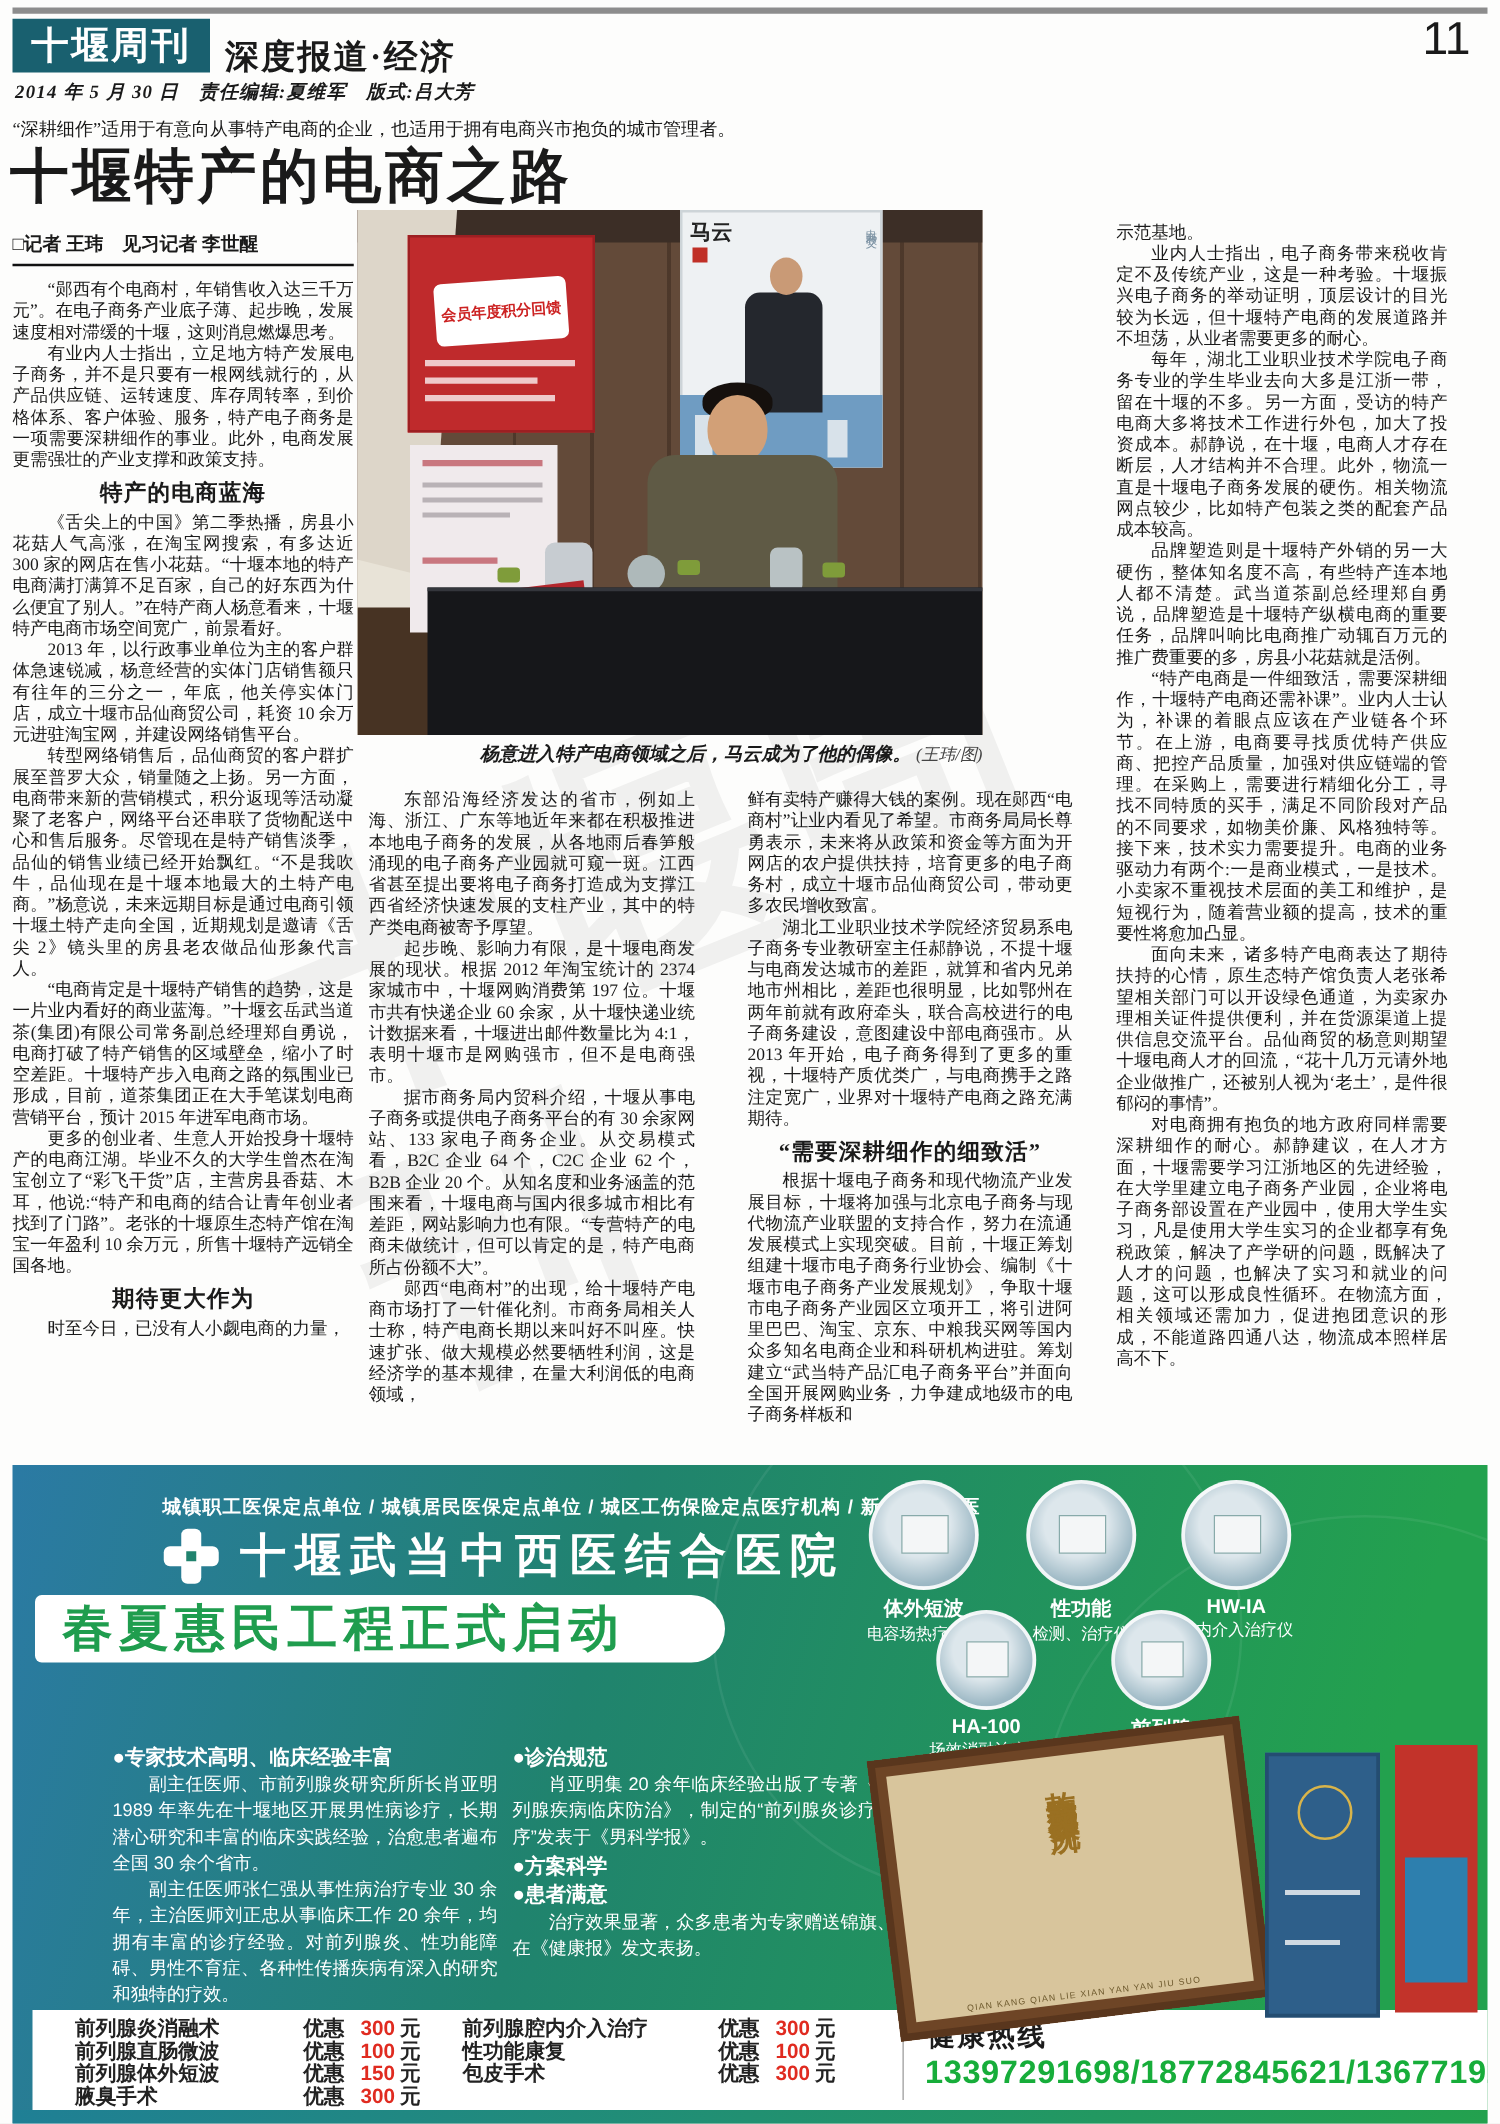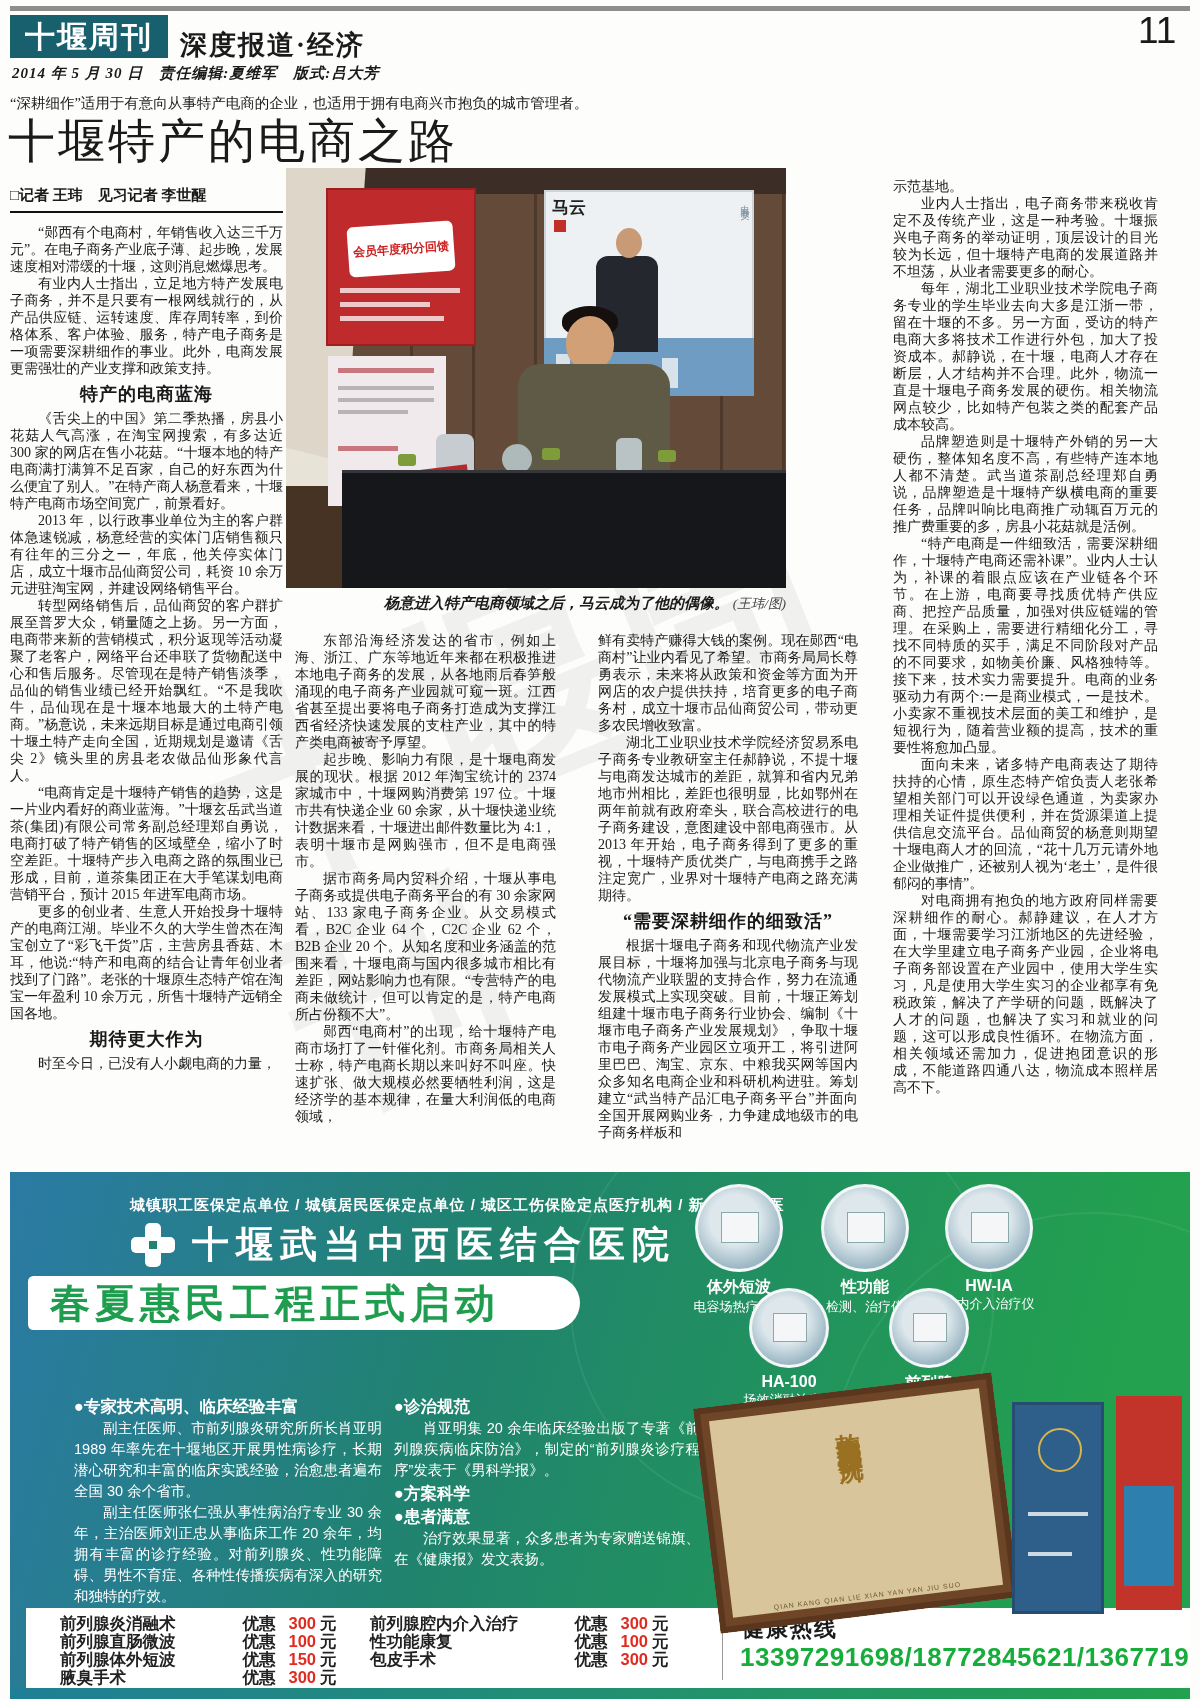--- a/index.html
+++ b/index.html
@@ -6,21 +6,21 @@
   .page{position:relative;width:1200px;height:1699px;background:#fdfdfc;margin:0 auto;
         font-family:"Liberation Serif",serif;color:#1a1a1a;overflow:hidden;}
   
   .topbar{position:absolute;left:10px;top:6px;width:1180px;height:5px;background:#8d8d8d;}
   .brandbox{position:absolute;left:10px;top:15px;width:158px;height:43px;background:#19606f;
             color:#fff;font-weight:bold;font-size:30px;line-height:43px;text-align:center;letter-spacing:2px;}
   .section-title{position:absolute;left:180px;top:27px;font-size:27px;font-weight:bold;letter-spacing:2px;}
   .pagenum{position:absolute;left:1138px;top:10px;font-size:37px;font-family:"Liberation Sans",sans-serif;}
   .dateline{position:absolute;left:12px;top:64px;font-size:15px;font-weight:bold;font-style:italic;letter-spacing:1px;}
   .kicker{position:absolute;left:10px;top:94px;font-size:14.5px;}
-  .headline{position:absolute;left:8px;top:110px;font-size:47px;font-weight:normal;letter-spacing:3px;}
+  .headline{position:absolute;left:8px;top:110px;font-size:47px;font-weight:bold;letter-spacing:3px;}
   .byline{position:absolute;left:10px;top:186px;width:273px;font-size:15px;font-weight:bold;
           border-bottom:2px solid #111;padding-bottom:6px;}
   
   .watermark{position:absolute;left:230px;top:560px;width:700px;font-size:215px;line-height:1.1;
              color:rgba(70,70,70,0.07);transform:rotate(-22deg);font-weight:bold;z-index:0;pointer-events:none;}
   
   .col{position:absolute;text-align:justify;font-size:14px;line-height:17px;overflow:hidden;z-index:1;}
   .col p{margin:0;text-indent:2em;}
   .col p.flush{text-indent:0;}
   .col h3{text-align:center;font-size:18px;margin:9px 0 7px;font-weight:bold;letter-spacing:1px;}
@@ -35,21 +35,21 @@
   .ph-left{position:absolute;left:-30px;top:0;width:95px;height:420px;background:#ddd6c9;transform:skewX(-4deg);}
   .ph-corner{position:absolute;left:-60px;top:300px;width:260px;height:190px;background:#e8e3d7;transform:rotate(14deg);}
   .ph-cab{position:absolute;left:0;top:318px;width:86px;height:102px;background:#473323;}
   .ph-red{position:absolute;left:40px;top:20px;width:150px;height:158px;background:#bf2a2c;box-shadow:0 0 0 2px #9d1f22 inset;}
   .ph-red .badge{position:absolute;left:22px;top:36px;width:106px;height:50px;background:#fff;border-radius:6px;transform:rotate(-4deg);
                  color:#c22;font-size:12px;font-weight:bold;text-align:center;line-height:50px;}
   .ph-red .rl{position:absolute;left:14px;width:120px;height:5px;background:rgba(255,255,255,.75);}
   .ph-flyer{position:absolute;left:42px;top:188px;width:118px;height:150px;background:#f0eaec;}
   .ph-flyer .fl{position:absolute;left:10px;width:96px;height:5px;background:#c9777f;}
   .ph-flyer .fg{position:absolute;left:10px;width:96px;height:4px;background:#b9b2b6;}
-  .ph-ma{position:absolute;left:258px;top:22px;width:162px;height:206px;background:#eef1f3;box-shadow:0 0 0 2px #cdd4d8 inset;padding-left:48px;}
+  .ph-ma{position:absolute;left:258px;top:0;width:162px;height:206px;background:#eef1f3;box-shadow:0 0 0 2px #cdd4d8 inset;}
   .ma-name{position:absolute;left:8px;top:6px;font-size:17px;font-weight:bold;color:#222;}
   .ma-seal{position:absolute;left:10px;top:30px;width:12px;height:12px;background:#c03027;}
   .ma-side{position:absolute;right:3px;top:8px;writing-mode:vertical-rl;font-size:9px;color:#7d93a4;letter-spacing:2px;}
   .ma-band{position:absolute;left:0;bottom:0;width:100%;height:58px;background:#6f9cc2;}
   .ma-bld{position:absolute;bottom:8px;background:#d8e2ea;}
   .ma-body{position:absolute;left:52px;top:66px;width:62px;height:96px;background:#24272d;border-radius:12px 12px 0 0;}
   .ma-head{position:absolute;left:72px;top:38px;width:26px;height:30px;background:#c99a76;border-radius:50%;}
   .ph-man-head{position:absolute;left:280px;top:148px;width:48px;height:54px;background:#d2a077;border-radius:50% 50% 46% 46%;}
   .ph-man-hair{position:absolute;left:276px;top:138px;width:56px;height:30px;background:#15100d;border-radius:50% 50% 40% 40%;}
   .ph-man-body{position:absolute;left:232px;top:196px;width:152px;height:116px;background:#5f5a45;border-radius:22px 22px 0 0;}
@@ -72,21 +72,21 @@
   .cross::before,.cross::after{content:"";position:absolute;background:#fff;border-radius:5px;}
   .cross::before{left:15px;top:1px;width:16px;height:44px;}
   .cross::after{left:1px;top:15px;width:44px;height:16px;}
   .cross .dot{position:absolute;left:19px;top:19px;width:8px;height:8px;background:#20836e;z-index:1;}
   .hosp-name{color:#fff;font-size:37px;font-weight:bold;letter-spacing:7px;}
   .ad-banner{position:absolute;left:18px;top:104px;width:552px;height:54px;background:#fff;
              border-radius:6px 30px 30px 6px;line-height:54px;padding-left:22px;
              color:#1f9d4e;font-size:40px;font-weight:bold;letter-spacing:5px;box-sizing:border-box;}
   .ad-pill{position:absolute;left:38px;top:176px;height:32px;background:#fff;border-radius:5px 18px 18px 5px;
            line-height:32px;padding:0 26px 0 14px;color:#1f9d4e;font-size:21px;font-weight:bold;letter-spacing:2px;}
-  .ad-bul{position:absolute;top:222px;width:308px;color:#fff;font-size:14.5px;line-height:21px;text-align:justify;}
+  .ad-bul{position:absolute;top:222px;width:308px;color:#fff;font-size:14.5px;line-height:21px;text-align:justify;margin-left:16px;}
   #ad-bullets-left{left:64px;}
   #ad-bullets-right{left:384px;width:306px;}
   .ad-bul .bt{font-size:16.5px;font-weight:bold;margin:2px 0 1px;}
   .ad-bul p{margin:0;text-indent:2em;}
   .dev{position:absolute;text-align:center;color:#fff;}
   .dev .circ{margin:0 auto;border-radius:50%;border:3px solid rgba(255,255,255,.85);
              background:radial-gradient(circle at 45% 40%,#dde7ec 0 38%,#9fbac6 70%,#7fa0ad 100%);position:relative;}
   .dev .circ::after{content:"";position:absolute;left:28%;top:30%;width:44%;height:36%;background:#f4f6f7;border:1px solid #8aa;}
   .dev .l1{font-size:16px;font-weight:bold;margin-top:5px;}
   .dev .l2{font-size:13px;}

